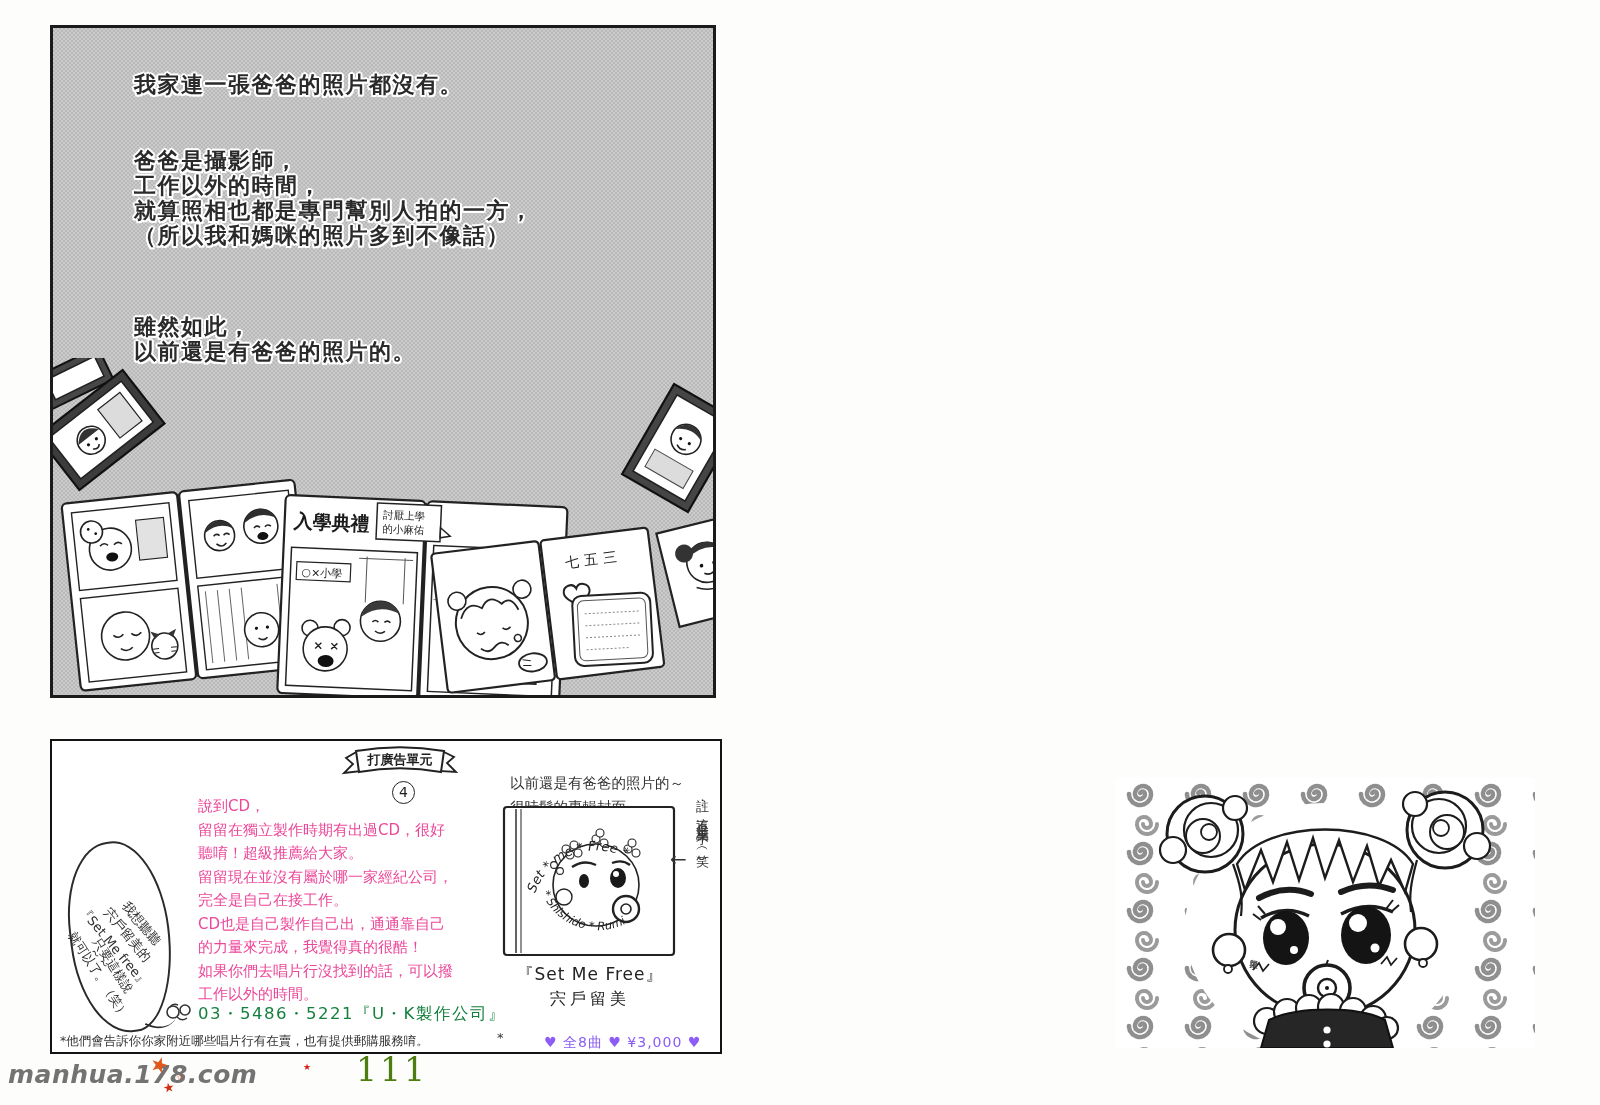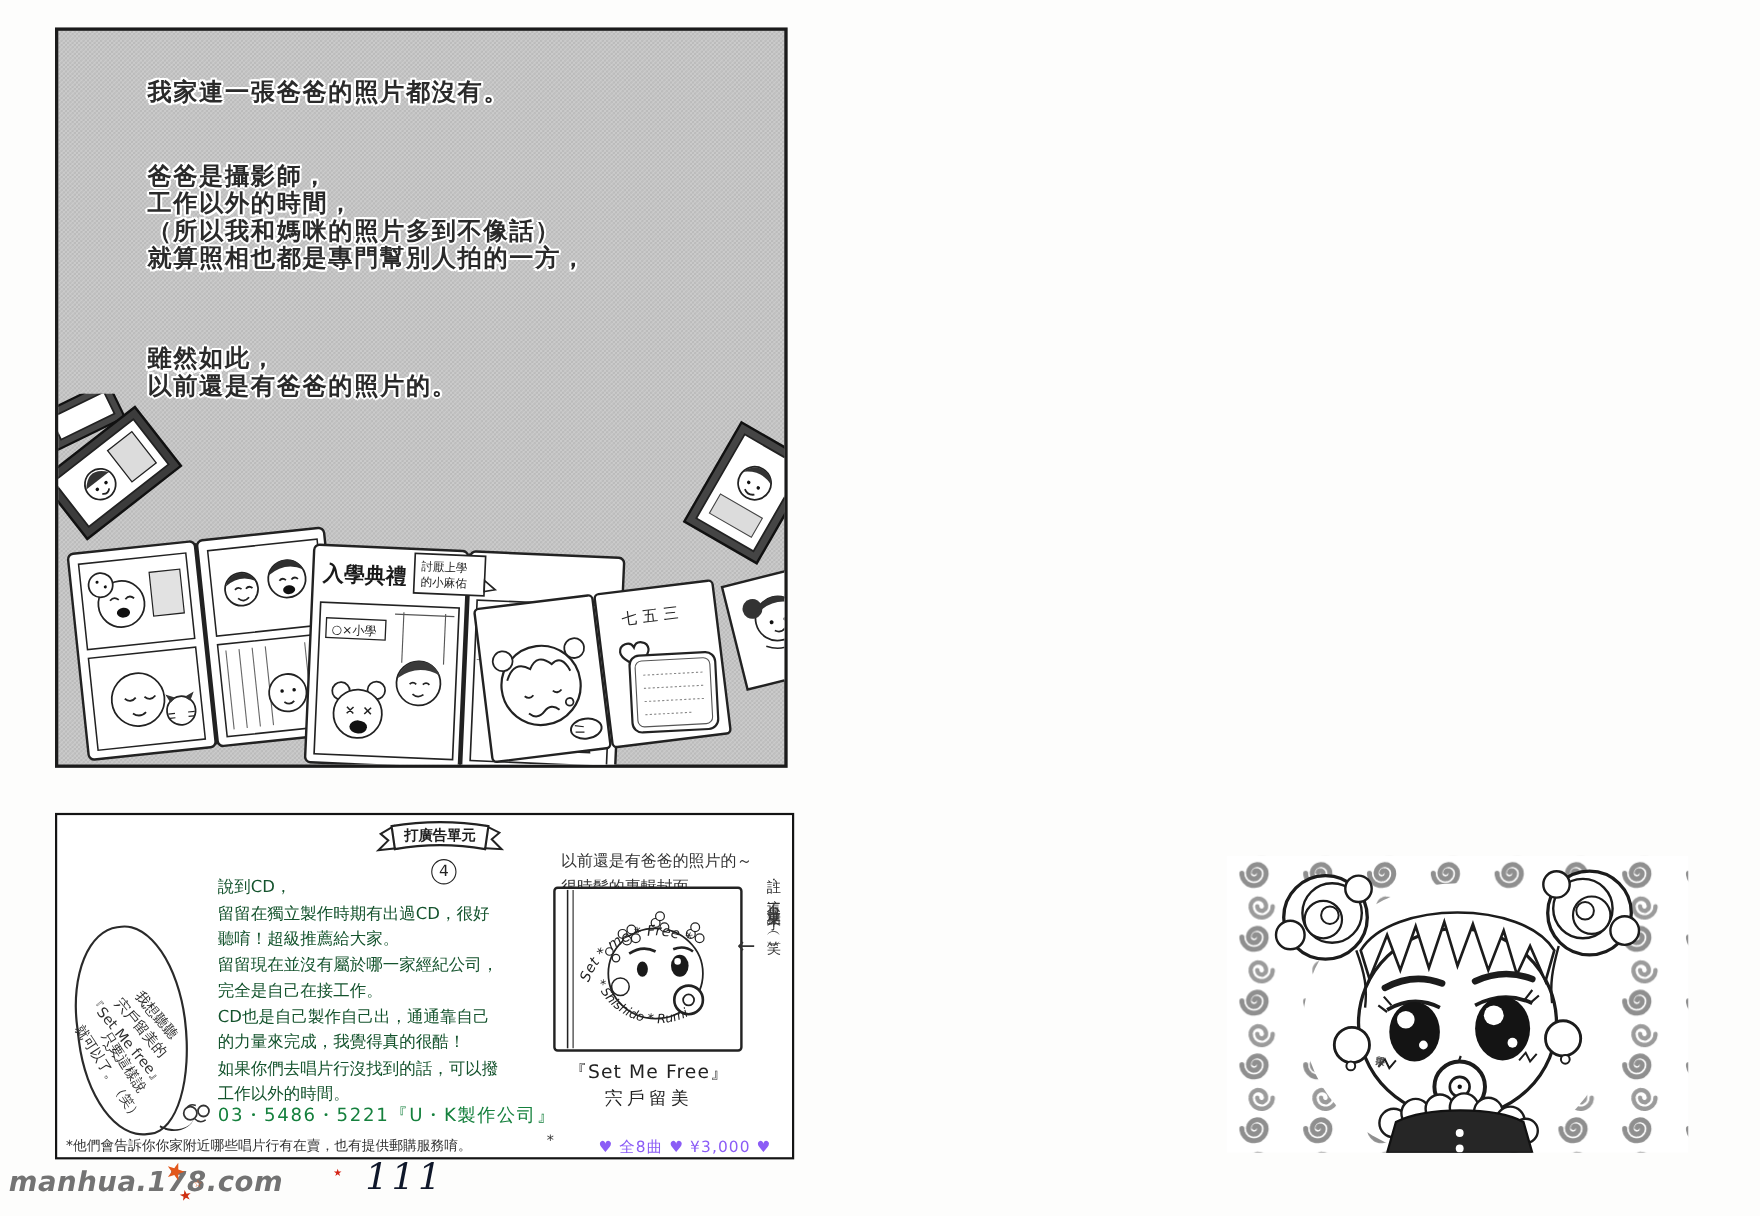--- a/index.html
+++ b/index.html
@@ -23,21 +23,21 @@
     text-shadow:-2px 0 #fff,2px 0 #fff,0 -2px #fff,0 2px #fff,
                 -1.5px -1.5px #fff,1.5px 1.5px #fff,-1.5px 1.5px #fff,1.5px -1.5px #fff;
   }
   .albums-svg{position:absolute;left:0;top:330px;}
   
   .ad-panel{
     position:absolute;left:50px;top:739px;width:668px;height:311px;
     border:2px solid #141414;background:#fff;
   }
   .ad-caption{position:absolute;left:458px;top:30px;font-size:14.5px;line-height:24px;color:#333;}
-  .ad-body{position:absolute;left:146px;top:54px;font-size:15px;line-height:23.5px;color:#14532d;white-space:nowrap;}
+  .ad-body{position:absolute;left:146px;top:54px;font-size:15px;line-height:23.5px;color:#ec4899;white-space:nowrap;}
   .ad-phone{position:absolute;left:146px;top:262px;font-size:16.5px;letter-spacing:1.5px;color:#15803d;}
   .ad-footnote{position:absolute;left:8px;top:292px;font-size:12.5px;color:#333;white-space:nowrap;}
   .ad-footnote-star{position:absolute;left:445px;top:289px;font-size:13px;color:#333;}
   .ad-price{position:absolute;left:492px;top:293px;font-size:14px;letter-spacing:1px;color:#8b5cf6;}
   .circle-num{
     position:absolute;left:340px;top:40px;width:21px;height:21px;border:1.6px solid #222;
     border-radius:50%;text-align:center;line-height:21px;font-size:14px;color:#222;background:#fff;
   }
   .ribbon-svg{position:absolute;left:286px;top:2px;}
   .cd-svg{position:absolute;left:448px;top:60px;}
@@ -62,22 +62,22 @@
     position:absolute;left:96px;top:268px;width:26px;height:20px;border:0;
     border-bottom:2px solid #2a2a2a;border-radius:0 0 90% 0;transform:rotate(24deg);background:transparent;
   }
   .bubble-note{
     position:absolute;left:-6px;top:212px;width:120px;transform:rotate(57deg);
     font-size:12.5px;line-height:17px;color:#2d2d2d;text-align:center;
   }
   .phone-doodle{position:absolute;left:112px;top:258px;}
   
   .page-number{
-    position:absolute;left:332px;top:1050px;font-family:"DejaVu Serif","Liberation Serif",serif;
-    font-style:italic;font-size:33px;letter-spacing:3px;color:#0f172a;
+    position:absolute;left:356px;top:1050px;font-family:"DejaVu Serif","Liberation Serif",serif;
+    font-size:33px;letter-spacing:3px;color:#4d7c0f;
   }
   .watermark{
     position:absolute;left:8px;top:1060px;font-size:25px;font-weight:bold;font-style:italic;
     color:#737373;letter-spacing:0.5px;
   }
   .wm-star1{position:absolute;left:150px;top:1053px;font-size:21px;color:#e2571b;transform:rotate(18deg);font-style:normal;}
   .wm-star2{position:absolute;left:163px;top:1080px;font-size:13px;color:#cf2f10;transform:rotate(-10deg);font-style:normal;}
   .wm-star3{position:absolute;left:176px;top:1072px;font-size:9px;color:#e2571b;font-style:normal;}
   .red-speck{position:absolute;left:303px;top:1062px;font-size:9px;color:#d42315;}
   
@@ -91,22 +91,22 @@
 </head>
 <body>
 
 <div class="main-panel">
   <div class="narration" style="left:81px;top:44px;">
     <div>我家連一張爸爸的照片都沒有。</div>
   </div>
   <div class="narration" style="left:81px;top:120px;">
     <div>爸爸是攝影師，</div>
     <div>工作以外的時間，</div>
+    <div>就算照相也都是專門幫別人拍的一方，</div>
     <div>（所以我和媽咪的照片多到不像話）</div>
-    <div>就算照相也都是專門幫別人拍的一方，</div>
   </div>
   <div class="narration" style="left:81px;top:286px;">
     <div>雖然如此，</div>
     <div>以前還是有爸爸的照片的。</div>
   </div>
 
   <svg class="albums-svg" width="660" height="337" viewBox="0 0 660 337">
     <g stroke="#222" fill="none" stroke-width="1.6">
 
       <g transform="translate(22,20) rotate(-26)">

